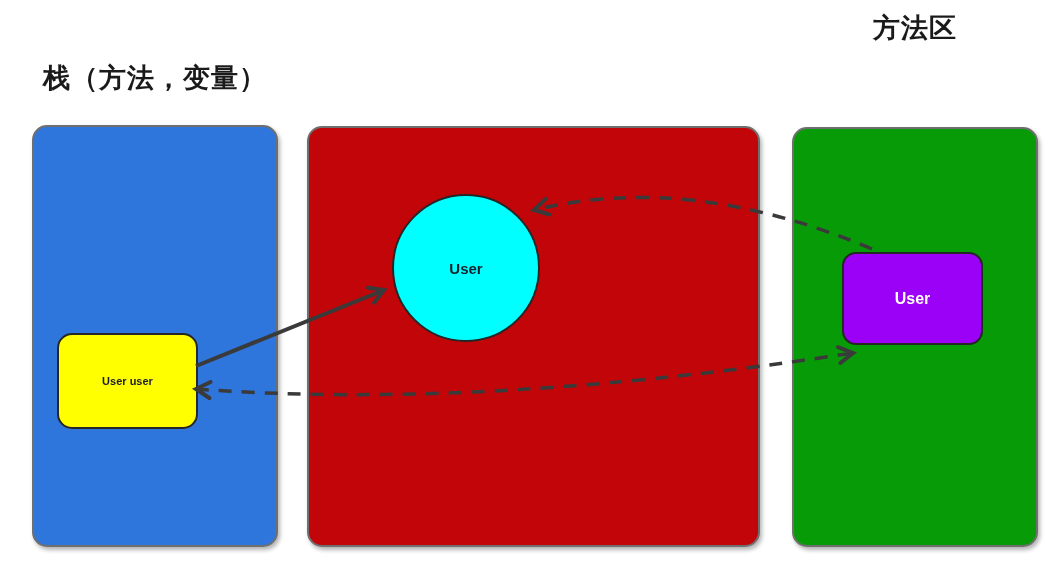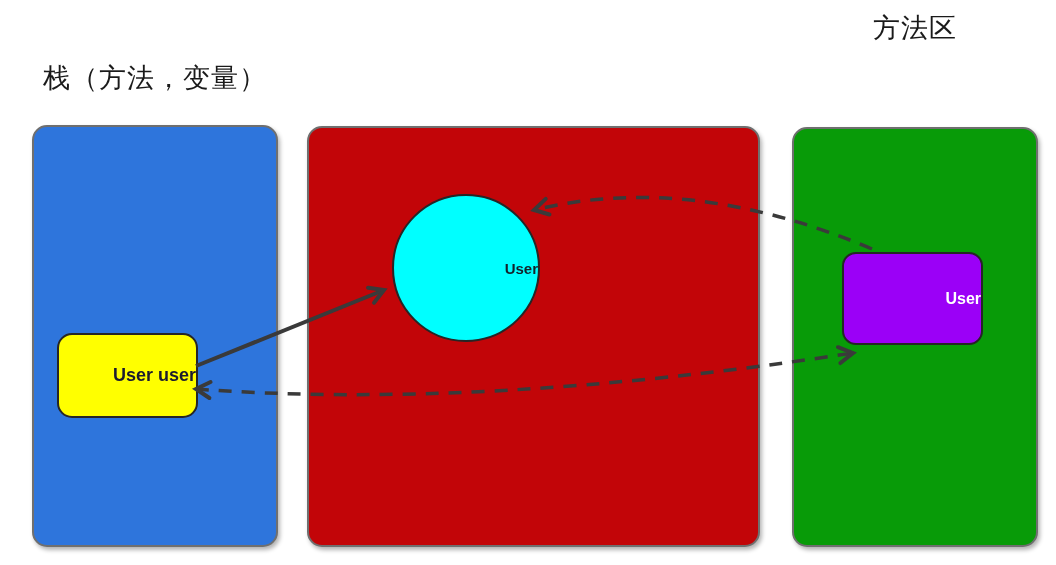--- a/index.html
+++ b/index.html
@@ -10,21 +10,21 @@
   }
   .stage {
     position: relative;
     width: 1056px;
     height: 565px;
     background: #ffffff;
     overflow: hidden;
   }
   .title {
     position: absolute;
-    font-weight: normal;
+    font-weight: bold;
     font-size: 27px;
     color: #1a1a1a;
     text-align: center;
     letter-spacing: 1px;
     white-space: nowrap;
   }
   .title-stack  { left: 20px;  top: 60px;  width: 270px; }
   .title-heap   { left: 307px; top: 55px;  width: 453px; }
   .title-meta   { left: 780px; top: 6px;   width: 270px; line-height: 45px; }
 
@@ -36,31 +36,31 @@
     box-sizing: border-box;
   }
   .region-stack { left: 32px;  top: 125px; width: 246px; height: 422px; background: var(--stack-bg, #2E75DC); }
   .region-heap  { left: 307px; top: 126px; width: 453px; height: 421px; background: var(--heap-bg, #C20508); }
   .region-meta  { left: 792px; top: 127px; width: 246px; height: 420px; background: var(--meta-bg, #089B08); }
 
   .node {
     position: absolute;
     display: flex;
     align-items: center;
-    justify-content: flex-end;
+    justify-content: center;
     font-weight: bold;
     box-sizing: border-box;
     border: 2px solid #262626;
   }
   .node-stack-var {
-    left: 57px; top: 333px; width: 141px; height: 85px;
+    left: 57px; top: 333px; width: 141px; height: 96px;
     border-radius: 15px;
     background: var(--stack-item-bg, #FFFF00);
     color: var(--stack-item-text, #1b1b30);
-    font-size: 18px;
+    font-size: 11px;
   }
   .node-heap-object {
     left: 392px; top: 194px; width: 148px; height: 148px;
     border-radius: 50%;
     background: var(--heap-item-bg, #00FFFF);
     color: var(--heap-item-text, #14222b);
     font-size: 15px;
   }
   .node-meta-class {
     left: 842px; top: 252px; width: 141px; height: 93px;

